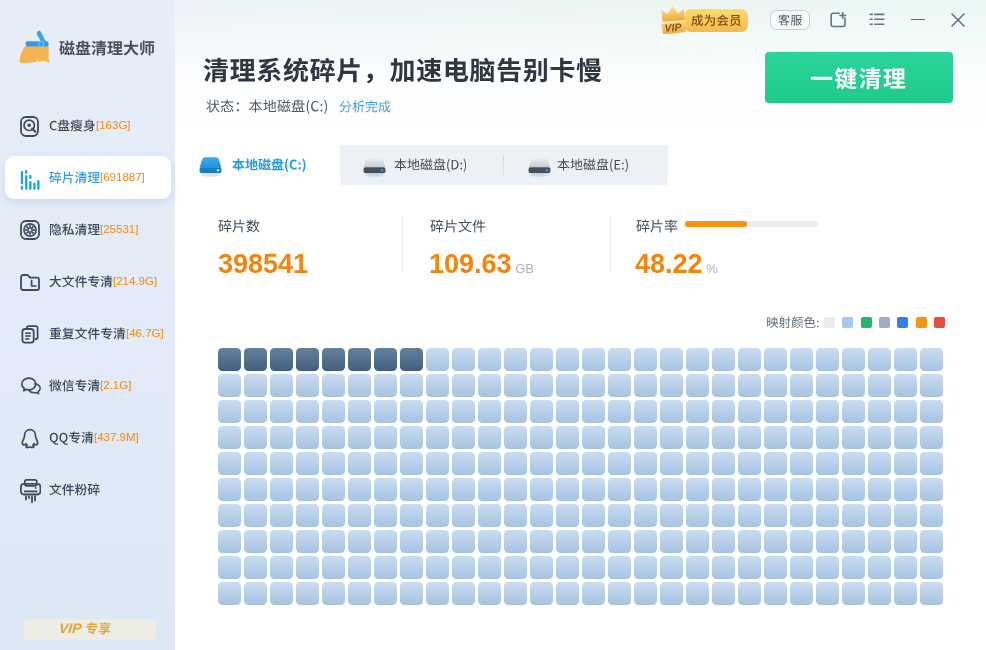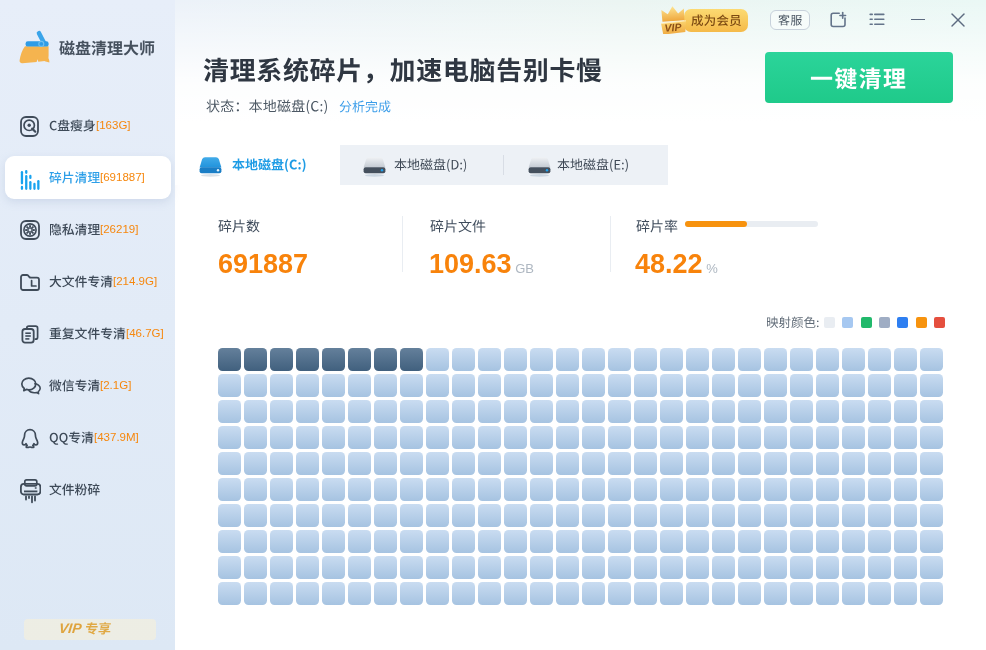--- a/index.html
+++ b/index.html
@@ -73,21 +73,21 @@
         <rect x="6.3" y="12" width="1.7" height="1.7"></rect>
         <rect x="12" y="12" width="1.7" height="1.7"></rect>
       </g>
     </svg>
   </div>
 <div class="abs" style="left:49px;top:223px;">
     <svg width="53" height="16" viewBox="0 0 53 16">
       <path transform="translate(0,11.3)" fill="#3e4a58" d="M6.1 -2.2V-0.4C6.1 0.6 6.4 0.9 7.6 0.9C7.9 0.9 9.1 0.9 9.4 0.9C10.3 0.9 10.6 0.6 10.7 -0.7C10.4 -0.7 9.9 -0.9 9.7 -1.0C9.7 -0.2 9.6 -0.1 9.2 -0.1C9.0 -0.1 7.9 -0.1 7.7 -0.1C7.3 -0.1 7.2 -0.1 7.2 -0.4V-2.2ZM4.9 -2.2C4.7 -1.5 4.3 -0.5 3.9 0.1L4.8 0.7C5.3 0.0 5.6 -1.0 5.8 -1.8ZM10.1 -2.0C10.6 -1.2 11.1 -0.1 11.4 0.6L12.4 0.2C12.1 -0.5 11.6 -1.6 11.0 -2.4ZM6.8 -10.7C6.4 -9.9 5.6 -8.8 4.6 -8.0C4.8 -7.9 5.0 -7.7 5.2 -7.4V-6.8H10.5V-5.9H5.5V-5.0H10.5V-4.0H5.2V-3.1H7.6L7.0 -2.6C7.7 -2.1 8.5 -1.4 8.9 -0.9L9.7 -1.6C9.3 -2.0 8.5 -2.7 7.9 -3.1H11.6V-7.7H9.5C10.0 -8.2 10.4 -8.8 10.8 -9.3L10.0 -9.8L9.9 -9.8H7.5C7.7 -10.0 7.8 -10.3 7.9 -10.5ZM5.8 -7.7C6.2 -8.1 6.5 -8.5 6.9 -8.9H9.2C8.9 -8.4 8.6 -8.0 8.3 -7.7ZM1.0 -10.3V1.1H2.0V-9.2H3.5C3.2 -8.3 2.9 -7.2 2.6 -6.3C3.4 -5.3 3.6 -4.5 3.6 -3.9C3.6 -3.5 3.6 -3.2 3.4 -3.0C3.3 -3.0 3.1 -2.9 3.0 -2.9C2.8 -2.9 2.6 -2.9 2.3 -2.9C2.5 -2.6 2.6 -2.2 2.6 -1.9C2.9 -1.9 3.2 -1.9 3.5 -1.9C3.7 -2.0 4.0 -2.0 4.2 -2.2C4.5 -2.4 4.7 -3.0 4.7 -3.7C4.7 -4.5 4.5 -5.4 3.6 -6.4C4.0 -7.4 4.5 -8.8 4.9 -9.8L4.1 -10.3L3.9 -10.3Z M18.4 0.4C18.8 0.2 19.4 0.0 23.6 -0.6C23.7 -0.1 23.8 0.4 23.9 0.8L25.2 0.3C24.8 -1.2 23.9 -3.6 23.1 -5.5L21.9 -5.1C22.4 -4.1 22.8 -2.9 23.2 -1.7L19.8 -1.2C20.7 -3.8 21.6 -7.1 22.2 -10.2L20.9 -10.5C20.4 -7.2 19.3 -3.6 18.9 -2.6C18.6 -1.6 18.3 -1.0 18.0 -0.8C18.1 -0.5 18.3 0.1 18.4 0.4ZM18.2 -10.7C17.0 -10.2 15.1 -9.8 13.5 -9.5C13.6 -9.3 13.8 -8.9 13.8 -8.6C14.4 -8.7 15.0 -8.8 15.7 -8.9V-7.2H13.5V-6.1H15.5C14.9 -4.7 14.0 -3.1 13.1 -2.3C13.3 -2.0 13.6 -1.5 13.7 -1.1C14.4 -1.9 15.1 -3.1 15.7 -4.3V1.1H16.9V-4.7C17.3 -4.1 17.9 -3.3 18.1 -2.9L18.8 -3.9C18.5 -4.2 17.3 -5.6 16.9 -6.0V-6.1H18.9V-7.2H16.9V-9.1C17.6 -9.3 18.2 -9.5 18.8 -9.7Z M26.6 -9.7C27.3 -9.3 28.2 -8.7 28.6 -8.3L29.4 -9.3C28.9 -9.7 28.0 -10.2 27.3 -10.6ZM26.0 -6.4C26.7 -6.0 27.7 -5.4 28.1 -4.9L28.9 -5.9C28.4 -6.3 27.4 -6.9 26.7 -7.2ZM26.4 0.2 27.5 0.9C28.1 -0.4 28.8 -1.9 29.3 -3.3L28.3 -4.0C27.8 -2.5 27.0 -0.8 26.4 0.2ZM31.3 -2.6H35.6V-1.8H31.3ZM31.3 -3.5V-4.2H35.6V-3.5ZM32.9 -10.8V-9.9H29.7V-9.0H32.9V-8.3H30.0V-7.4H32.9V-6.7H29.2V-5.8H37.8V-6.7H34.1V-7.4H37.0V-8.3H34.1V-9.0H37.3V-9.9H34.1V-10.8ZM30.2 -5.2V1.1H31.3V-0.9H35.6V-0.2C35.6 -0.0 35.6 0.0 35.4 0.0C35.2 0.0 34.6 0.0 34.0 0.0C34.1 0.3 34.3 0.7 34.3 1.0C35.2 1.0 35.8 1.0 36.2 0.9C36.6 0.7 36.8 0.4 36.8 -0.2V-5.2Z M44.7 -6.8H46.4V-5.4H44.7ZM47.4 -6.8H49.1V-5.4H47.4ZM44.7 -9.2H46.4V-7.8H44.7ZM47.4 -9.2H49.1V-7.8H47.4ZM42.5 -0.4V0.7H50.8V-0.4H47.5V-2.0H50.4V-3.1H47.5V-4.4H50.2V-10.2H43.6V-4.4H46.3V-3.1H43.5V-2.0H46.3V-0.4ZM38.8 -1.4 39.1 -0.2C40.2 -0.6 41.8 -1.1 43.1 -1.5L42.9 -2.7L41.6 -2.3V-5.2H42.8V-6.3H41.6V-8.9H43.0V-10.0H38.9V-8.9H40.4V-6.3H39.1V-5.2H40.4V-1.9C39.8 -1.7 39.3 -1.5 38.8 -1.4Z"></path>
     </svg>
   </div>
-<div class="abs" style="left:100px;top:223px;font-size:11.5px;line-height:12px;color:#f6870d;">[26219]</div>
+<div class="abs" style="left:100px;top:223px;font-size:11.5px;line-height:12px;color:#f6870d;">[25531]</div>
 <div class="abs" style="left:20px;top:273px;">
     <svg width="20" height="19" viewBox="0 0 20 19">
       <path d="M1 4 C1 2.9 1.9 2 3 2 L6.8 2 C7.4 2 7.9 2.3 8.3 2.7 L9.3 4 C9.7 4.4 10.2 4.7 10.8 4.7 L17 4.7 C18.1 4.7 19 5.6 19 6.7 L19 15 C19 16.1 18.1 17 17 17 L3 17 C1.9 17 1 16.1 1 15 Z" fill="none" stroke="#3f4b59" stroke-width="1.8" stroke-linejoin="round"></path>
       <path d="M11.6 7.6 L11.6 13 L16 13" fill="none" stroke="#3f4b59" stroke-width="1.7" stroke-linecap="round" stroke-linejoin="round"></path>
     </svg>
   </div>
 <div class="abs" style="left:49px;top:275px;">
     <svg width="66" height="16" viewBox="0 0 66 16">
       <path transform="translate(0,11.3)" fill="#3e4a58" d="M5.7 -10.8C5.7 -9.8 5.7 -8.5 5.6 -7.2H0.8V-6.0H5.4C4.9 -3.6 3.6 -1.3 0.5 0.0C0.9 0.3 1.2 0.7 1.4 1.0C4.4 -0.3 5.8 -2.6 6.4 -4.9C7.4 -2.2 9.0 -0.1 11.4 1.0C11.6 0.7 12.0 0.2 12.3 -0.1C9.9 -1.1 8.2 -3.3 7.4 -6.0H12.1V-7.2H6.9C7.0 -8.5 7.0 -9.8 7.1 -10.8Z M18.2 -10.5C18.5 -9.9 18.9 -9.1 19.0 -8.6H13.4V-7.4H15.4C16.1 -5.5 17.1 -3.9 18.3 -2.6C17.0 -1.4 15.3 -0.7 13.2 -0.1C13.4 0.2 13.8 0.8 14.0 1.0C16.1 0.4 17.8 -0.5 19.2 -1.7C20.6 -0.5 22.3 0.4 24.4 1.0C24.6 0.6 25.0 0.1 25.2 -0.1C23.2 -0.6 21.6 -1.5 20.2 -2.6C21.4 -3.9 22.3 -5.5 23.0 -7.4H25.0V-8.6H19.2L20.4 -8.9C20.2 -9.5 19.8 -10.3 19.4 -10.9ZM19.3 -3.4C18.2 -4.6 17.3 -5.9 16.7 -7.4H21.7C21.1 -5.8 20.3 -4.5 19.3 -3.4Z M29.6 -4.5V-3.3H33.2V1.1H34.5V-3.3H37.9V-4.5H34.5V-7.1H37.3V-8.2H34.5V-10.6H33.2V-8.2H31.8C32.0 -8.8 32.1 -9.3 32.2 -9.9L31.0 -10.1C30.8 -8.5 30.2 -6.9 29.5 -5.8C29.8 -5.7 30.3 -5.4 30.5 -5.2C30.9 -5.7 31.2 -6.4 31.4 -7.1H33.2V-4.5ZM28.9 -10.8C28.2 -8.9 27.1 -7.0 25.9 -5.8C26.1 -5.5 26.5 -4.8 26.6 -4.5C26.9 -4.9 27.3 -5.3 27.6 -5.8V1.1H28.8V-7.6C29.2 -8.5 29.7 -9.5 30.0 -10.4Z M43.7 -10.9 43.3 -9.5H40.1V-8.3H43.0L42.6 -7.0H39.1V-5.8H42.2C42.0 -4.9 41.7 -4.1 41.4 -3.4H47.3C46.6 -2.8 45.8 -2.0 45.1 -1.3C44.1 -1.6 43.1 -1.9 42.3 -2.2L41.6 -1.3C43.6 -0.7 46.3 0.4 47.6 1.1L48.3 0.1C47.8 -0.2 47.1 -0.5 46.3 -0.8C47.5 -1.9 48.7 -3.1 49.6 -4.1L48.7 -4.6L48.4 -4.6H43.1L43.5 -5.8H50.4V-7.0H43.9L44.3 -8.3H49.4V-9.5H44.6L44.9 -10.7Z M52.2 -9.7C52.9 -9.3 53.8 -8.7 54.2 -8.3L55.0 -9.3C54.5 -9.7 53.6 -10.2 52.9 -10.6ZM51.6 -6.4C52.3 -6.0 53.3 -5.4 53.7 -4.9L54.5 -5.9C54.0 -6.3 53.0 -6.9 52.3 -7.2ZM52.0 0.2 53.1 0.9C53.7 -0.4 54.4 -1.9 54.9 -3.3L53.9 -4.0C53.4 -2.5 52.6 -0.8 52.0 0.2ZM56.9 -2.6H61.2V-1.8H56.9ZM56.9 -3.5V-4.2H61.2V-3.5ZM58.5 -10.8V-9.9H55.3V-9.0H58.5V-8.3H55.6V-7.4H58.5V-6.7H54.8V-5.8H63.4V-6.7H59.7V-7.4H62.6V-8.3H59.7V-9.0H62.9V-9.9H59.7V-10.8ZM55.8 -5.2V1.1H56.9V-0.9H61.2V-0.2C61.2 -0.0 61.2 0.0 61.0 0.0C60.8 0.0 60.2 0.0 59.6 0.0C59.7 0.3 59.9 0.7 59.9 1.0C60.8 1.0 61.4 1.0 61.8 0.9C62.2 0.7 62.4 0.4 62.4 -0.2V-5.2Z"></path>
     </svg>
@@ -282,21 +282,21 @@
 <div class="abs" style="left:557px;top:157.8px;">
     <svg width="74" height="16" viewBox="0 0 74 16">
       <path transform="translate(0,11.4)" fill="#3f4956" d="M6.0 -10.9V-8.2H0.8V-7.2H4.8C3.8 -5.0 2.2 -2.9 0.5 -1.8C0.7 -1.6 1.0 -1.3 1.2 -1.0C3.1 -2.3 4.8 -4.6 5.8 -7.2H6.0V-2.4H2.9V-1.4H6.0V1.0H7.0V-1.4H10.0V-2.4H7.0V-7.2H7.2C8.2 -4.6 9.9 -2.3 11.8 -1.1C12.0 -1.3 12.3 -1.7 12.5 -1.9C10.7 -2.9 9.1 -5.0 8.2 -7.2H12.2V-8.2H7.0V-10.9Z M18.6 -9.7V-6.1L17.2 -5.6L17.5 -4.7L18.6 -5.1V-1.0C18.6 0.4 19.0 0.7 20.5 0.7C20.8 0.7 23.3 0.7 23.7 0.7C25.1 0.7 25.4 0.2 25.5 -1.6C25.3 -1.7 24.9 -1.8 24.7 -2.0C24.6 -0.5 24.4 -0.1 23.7 -0.1C23.2 -0.1 21.0 -0.1 20.5 -0.1C19.7 -0.1 19.5 -0.3 19.5 -1.0V-5.5L21.3 -6.3V-1.9H22.2V-6.7L24.0 -7.4C24.0 -5.4 24.0 -3.9 23.9 -3.6C23.8 -3.3 23.7 -3.2 23.5 -3.2C23.4 -3.2 23.0 -3.2 22.6 -3.3C22.8 -3.1 22.8 -2.7 22.9 -2.4C23.2 -2.4 23.8 -2.4 24.1 -2.5C24.5 -2.6 24.7 -2.8 24.8 -3.4C24.9 -3.9 24.9 -5.8 24.9 -8.3L25.0 -8.5L24.3 -8.7L24.1 -8.6L23.9 -8.4L22.2 -7.7V-10.9H21.3V-7.3L19.5 -6.6V-9.7ZM13.4 -2.0 13.8 -1.0C15.0 -1.5 16.4 -2.2 17.8 -2.8L17.6 -3.7L16.1 -3.1V-6.9H17.7V-7.8H16.1V-10.8H15.2V-7.8H13.5V-6.9H15.2V-2.7C14.5 -2.4 13.9 -2.2 13.4 -2.0Z M26.5 -10.2V-9.4H28.0C27.7 -7.2 27.2 -5.1 26.3 -3.7C26.5 -3.5 26.7 -3.0 26.8 -2.8C27.0 -3.1 27.2 -3.5 27.4 -4.0V0.5H28.2V-0.6H30.3V-6.3H28.2C28.5 -7.3 28.7 -8.3 28.8 -9.4H30.4V-10.2ZM28.2 -5.5H29.5V-1.4H28.2ZM36.2 -10.9C36.0 -10.2 35.6 -9.3 35.2 -8.6H33.0L33.7 -8.9C33.5 -9.5 33.1 -10.3 32.6 -10.9L31.9 -10.6C32.3 -10.0 32.7 -9.1 32.9 -8.6H30.7V-7.7H38.4V-8.6H36.1C36.5 -9.2 36.9 -10.0 37.2 -10.6ZM30.6 0.5C30.8 0.4 31.2 0.3 33.5 -0.1C33.6 0.2 33.6 0.5 33.7 0.8L34.4 0.7C34.3 -0.2 33.9 -1.4 33.6 -2.4L32.9 -2.3C33.1 -1.8 33.2 -1.3 33.3 -0.8L31.6 -0.6C32.6 -2.0 33.6 -3.9 34.4 -5.7L33.6 -6.1C33.4 -5.5 33.2 -5.0 32.9 -4.5L31.6 -4.4C32.1 -5.2 32.6 -6.2 33.0 -7.2L32.1 -7.6C31.8 -6.4 31.2 -5.1 31.0 -4.8C30.8 -4.5 30.7 -4.3 30.5 -4.2C30.6 -4.0 30.7 -3.6 30.8 -3.4C30.9 -3.5 31.2 -3.5 32.6 -3.7C32.0 -2.6 31.4 -1.7 31.2 -1.4C30.8 -0.8 30.6 -0.4 30.3 -0.4C30.4 -0.1 30.6 0.3 30.6 0.5ZM34.6 0.5C34.8 0.3 35.2 0.2 37.7 -0.1C37.8 0.2 37.8 0.5 37.9 0.8L38.6 0.6C38.5 -0.2 38.1 -1.5 37.6 -2.5L36.9 -2.3C37.1 -1.9 37.3 -1.4 37.5 -0.9L35.5 -0.6C36.5 -2.1 37.5 -4.0 38.2 -5.8L37.3 -6.1C37.1 -5.6 36.9 -5.0 36.7 -4.5L35.3 -4.4C35.8 -5.2 36.3 -6.2 36.6 -7.2L35.7 -7.6C35.5 -6.4 34.9 -5.2 34.7 -4.9C34.6 -4.5 34.4 -4.3 34.2 -4.3C34.3 -4.0 34.5 -3.6 34.5 -3.4C34.7 -3.5 35.0 -3.6 36.3 -3.7C35.8 -2.6 35.4 -1.7 35.1 -1.4C34.8 -0.9 34.5 -0.5 34.3 -0.4C34.4 -0.2 34.5 0.3 34.6 0.5L34.6 0.4Z M44.1 -5.5C44.8 -5.2 45.7 -4.6 46.1 -4.2L46.6 -4.8C46.2 -5.2 45.3 -5.7 44.6 -6.1ZM45.0 -11.0C44.9 -10.7 44.8 -10.3 44.6 -9.9H41.8V-7.7L41.7 -7.1H39.7V-6.3H41.6C41.4 -5.5 41.0 -4.7 40.0 -4.1C40.2 -3.9 40.5 -3.6 40.7 -3.4C41.9 -4.1 42.4 -5.2 42.6 -6.3H48.6V-4.8C48.6 -4.6 48.6 -4.6 48.4 -4.6C48.2 -4.6 47.6 -4.6 47.0 -4.6C47.2 -4.3 47.3 -4.0 47.3 -3.7C48.2 -3.7 48.8 -3.7 49.1 -3.9C49.5 -4.0 49.6 -4.3 49.6 -4.8V-6.3H51.4V-7.1H49.6V-9.9H45.7L46.1 -10.8ZM44.2 -8.4C44.9 -8.1 45.7 -7.5 46.1 -7.1H42.7L42.7 -7.6V-9.1H48.6V-7.1H46.1L46.6 -7.7C46.2 -8.2 45.3 -8.7 44.6 -9.0ZM41.1 -3.4V-0.2H39.6V0.7H51.4V-0.2H50.0V-3.4ZM42.0 -0.2V-2.6H43.7V-0.2ZM44.6 -0.2V-2.6H46.3V-0.2ZM47.3 -0.2V-2.6H49.0V-0.2Z M55.1 2.5 55.8 2.2C54.7 0.4 54.2 -1.8 54.2 -4.0C54.2 -6.2 54.7 -8.4 55.8 -10.3L55.1 -10.6C53.9 -8.7 53.2 -6.6 53.2 -4.0C53.2 -1.5 53.9 0.6 55.1 2.5Z M57.7 0.0H63.3V-1.0H58.9V-4.5H62.5V-5.5H58.9V-8.5H63.2V-9.5H57.7Z M65.9 -5.1C66.3 -5.1 66.7 -5.4 66.7 -6.0C66.7 -6.5 66.3 -6.9 65.9 -6.9C65.4 -6.9 65.0 -6.5 65.0 -6.0C65.0 -5.4 65.4 -5.1 65.9 -5.1ZM65.9 0.2C66.3 0.2 66.7 -0.2 66.7 -0.7C66.7 -1.3 66.3 -1.6 65.9 -1.6C65.4 -1.6 65.0 -1.3 65.0 -0.7C65.0 -0.2 65.4 0.2 65.9 0.2Z M69.0 2.5C70.1 0.6 70.9 -1.5 70.9 -4.0C70.9 -6.6 70.1 -8.7 69.0 -10.6L68.2 -10.3C69.3 -8.4 69.9 -6.2 69.9 -4.0C69.9 -1.8 69.3 0.4 68.2 2.2Z"></path>
     </svg>
   </div>
 <div class="abs" style="left:218px;top:219px;">
     <svg width="44" height="17" viewBox="0 0 44 17">
       <path transform="translate(0,12.3)" fill="#3e4b5b" d="M10.8 -8.8C10.5 -7.3 9.9 -5.9 9.0 -5.0C9.3 -4.9 9.6 -4.6 9.8 -4.5H9.0V-3.4H5.6V-2.4H9.0V1.1H10.0V-2.4H13.4V-3.4H10.0V-4.5H9.9C10.3 -5.0 10.6 -5.6 10.9 -6.3C11.5 -5.7 12.2 -5.0 12.5 -4.6L13.1 -5.3C12.7 -5.8 12.0 -6.6 11.3 -7.2C11.5 -7.6 11.6 -8.1 11.8 -8.7ZM8.6 -11.6C8.8 -11.1 9.0 -10.6 9.1 -10.2H5.8V-9.2H13.1V-10.2H10.2C10.1 -10.6 9.8 -11.3 9.5 -11.8ZM7.3 -8.8C7.0 -7.2 6.4 -5.7 5.4 -4.7C5.6 -4.6 6.0 -4.3 6.2 -4.2C6.7 -4.7 7.1 -5.5 7.5 -6.4C7.9 -5.9 8.3 -5.5 8.6 -5.2L9.2 -5.8C8.9 -6.1 8.3 -6.7 7.8 -7.2C8.0 -7.7 8.1 -8.2 8.2 -8.7ZM0.7 -11.0V-10.1H2.4C2.0 -7.9 1.4 -6.0 0.4 -4.6C0.6 -4.4 0.8 -3.8 0.9 -3.5C1.1 -3.9 1.4 -4.2 1.6 -4.6V0.5H2.5V-0.6H5.1V-6.7H2.5C2.9 -7.8 3.2 -8.9 3.4 -10.1H5.4V-11.0ZM2.5 -5.8H4.2V-1.6H2.5Z M16.5 -11.4V-6.7C16.5 -4.3 16.3 -1.7 14.5 0.3C14.8 0.5 15.2 0.9 15.4 1.1C16.6 -0.3 17.2 -2.0 17.4 -3.7H23.4V1.1H24.5V-4.8H17.6C17.6 -5.5 17.6 -6.1 17.6 -6.7V-7.1H26.6V-8.1H22.7V-11.7H21.6V-8.1H17.6V-11.4Z M34.2 -11.5C34.0 -10.9 33.5 -10.1 33.2 -9.6L33.8 -9.3C34.2 -9.8 34.7 -10.5 35.1 -11.1ZM29.2 -11.1C29.6 -10.5 30.0 -9.7 30.1 -9.3L30.9 -9.6C30.8 -10.1 30.4 -10.9 30.0 -11.4ZM33.7 -3.6C33.4 -2.9 33.0 -2.3 32.4 -1.8C31.9 -2.0 31.4 -2.3 30.8 -2.5C31.0 -2.9 31.3 -3.2 31.5 -3.6ZM29.5 -2.1C30.2 -1.9 31.0 -1.5 31.7 -1.2C30.8 -0.5 29.7 -0.1 28.6 0.2C28.8 0.4 29.0 0.8 29.1 1.0C30.4 0.7 31.6 0.1 32.6 -0.7C33.0 -0.4 33.4 -0.2 33.8 0.1L34.4 -0.6C34.1 -0.8 33.7 -1.1 33.2 -1.3C34.0 -2.1 34.6 -3.1 34.9 -4.3L34.4 -4.6L34.2 -4.5H31.9L32.2 -5.2L31.3 -5.4C31.2 -5.1 31.0 -4.8 30.9 -4.5H29.0V-3.6H30.4C30.2 -3.1 29.8 -2.6 29.5 -2.1ZM31.6 -11.8V-9.2H28.7V-8.3H31.3C30.6 -7.4 29.5 -6.5 28.5 -6.1C28.8 -5.9 29.0 -5.5 29.1 -5.3C30.0 -5.8 30.9 -6.5 31.6 -7.4V-5.7H32.6V-7.6C33.2 -7.1 34.1 -6.4 34.5 -6.1L35.0 -6.8C34.7 -7.1 33.5 -7.9 32.8 -8.3H35.4V-9.2H32.6V-11.8ZM36.8 -11.6C36.5 -9.2 35.8 -6.8 34.7 -5.4C35.0 -5.2 35.4 -4.9 35.5 -4.7C35.9 -5.2 36.2 -5.9 36.5 -6.5C36.8 -5.2 37.2 -3.9 37.7 -2.8C36.9 -1.5 35.8 -0.4 34.3 0.3C34.5 0.5 34.8 0.9 34.9 1.2C36.3 0.4 37.4 -0.6 38.2 -1.8C38.9 -0.6 39.8 0.3 40.9 1.0C41.1 0.7 41.4 0.4 41.6 0.2C40.4 -0.5 39.5 -1.5 38.8 -2.8C39.5 -4.2 40.0 -6.0 40.3 -8.1H41.3V-9.0H37.3C37.5 -9.8 37.6 -10.7 37.8 -11.5ZM39.3 -8.1C39.1 -6.5 38.8 -5.1 38.3 -3.9C37.7 -5.1 37.3 -6.6 37.1 -8.1Z"></path>
     </svg>
   </div>
-<div class="abs" style="left:218px;top:249px;font-size:27px;line-height:30px;font-weight:bold;color:#f8830b;">691887</div>
+<div class="abs" style="left:218px;top:249px;font-size:27px;line-height:30px;font-weight:bold;color:#f8830b;">398541</div>
 <div class="abs" style="left:402px;top:216px;width:1px;height:56px;background:#e9edf2;"></div>
 <div class="abs" style="left:430px;top:219px;">
     <svg width="58" height="17" viewBox="0 0 58 17">
       <path transform="translate(0,12.3)" fill="#3e4b5b" d="M10.8 -8.8C10.5 -7.3 9.9 -5.9 9.0 -5.0C9.3 -4.9 9.6 -4.6 9.8 -4.5H9.0V-3.4H5.6V-2.4H9.0V1.1H10.0V-2.4H13.4V-3.4H10.0V-4.5H9.9C10.3 -5.0 10.6 -5.6 10.9 -6.3C11.5 -5.7 12.2 -5.0 12.5 -4.6L13.1 -5.3C12.7 -5.8 12.0 -6.6 11.3 -7.2C11.5 -7.6 11.6 -8.1 11.8 -8.7ZM8.6 -11.6C8.8 -11.1 9.0 -10.6 9.1 -10.2H5.8V-9.2H13.1V-10.2H10.2C10.1 -10.6 9.8 -11.3 9.5 -11.8ZM7.3 -8.8C7.0 -7.2 6.4 -5.7 5.4 -4.7C5.6 -4.6 6.0 -4.3 6.2 -4.2C6.7 -4.7 7.1 -5.5 7.5 -6.4C7.9 -5.9 8.3 -5.5 8.6 -5.2L9.2 -5.8C8.9 -6.1 8.3 -6.7 7.8 -7.2C8.0 -7.7 8.1 -8.2 8.2 -8.7ZM0.7 -11.0V-10.1H2.4C2.0 -7.9 1.4 -6.0 0.4 -4.6C0.6 -4.4 0.8 -3.8 0.9 -3.5C1.1 -3.9 1.4 -4.2 1.6 -4.6V0.5H2.5V-0.6H5.1V-6.7H2.5C2.9 -7.8 3.2 -8.9 3.4 -10.1H5.4V-11.0ZM2.5 -5.8H4.2V-1.6H2.5Z M16.5 -11.4V-6.7C16.5 -4.3 16.3 -1.7 14.5 0.3C14.8 0.5 15.2 0.9 15.4 1.1C16.6 -0.3 17.2 -2.0 17.4 -3.7H23.4V1.1H24.5V-4.8H17.6C17.6 -5.5 17.6 -6.1 17.6 -6.7V-7.1H26.6V-8.1H22.7V-11.7H21.6V-8.1H17.6V-11.4Z M33.9 -11.5C34.3 -10.8 34.8 -9.9 35.0 -9.3L36.1 -9.7C35.9 -10.3 35.4 -11.2 35.0 -11.9ZM28.7 -9.3V-8.3H30.9C31.7 -6.1 32.8 -4.3 34.3 -2.8C32.7 -1.5 30.8 -0.6 28.5 0.1C28.7 0.4 29.1 0.8 29.2 1.1C31.5 0.3 33.4 -0.7 35.0 -2.0C36.6 -0.6 38.5 0.4 40.8 1.0C41.0 0.7 41.3 0.3 41.5 0.1C39.3 -0.5 37.4 -1.5 35.8 -2.8C37.3 -4.3 38.3 -6.0 39.1 -8.3H41.4V-9.3ZM35.1 -3.5C33.7 -4.9 32.7 -6.5 32.0 -8.3H38.0C37.3 -6.4 36.3 -4.8 35.1 -3.5Z M46.4 -4.8V-3.8H50.5V1.1H51.5V-3.8H55.3V-4.8H51.5V-7.9H54.7V-8.9H51.5V-11.6H50.5V-8.9H48.6C48.8 -9.5 48.9 -10.2 49.1 -10.8L48.0 -11.1C47.7 -9.2 47.1 -7.4 46.3 -6.3C46.6 -6.1 47.0 -5.9 47.2 -5.7C47.6 -6.3 48.0 -7.1 48.2 -7.9H50.5V-4.8ZM45.8 -11.7C45.0 -9.6 43.8 -7.5 42.4 -6.1C42.6 -5.9 42.9 -5.3 43.0 -5.1C43.5 -5.6 43.9 -6.1 44.3 -6.7V1.1H45.3V-8.4C45.9 -9.3 46.4 -10.4 46.7 -11.4Z"></path>
     </svg>
   </div>
 <div class="abs" style="left:429px;top:249px;font-size:27px;line-height:30px;font-weight:bold;color:#f8830b;">109.63<span style="font-size:13px;color:#aeb7c1;font-weight:normal;"> GB</span></div>
 <div class="abs" style="left:610px;top:216px;width:1px;height:56px;background:#e9edf2;"></div>
 <div class="abs" style="left:636px;top:219px;">
     <svg width="44" height="17" viewBox="0 0 44 17">

